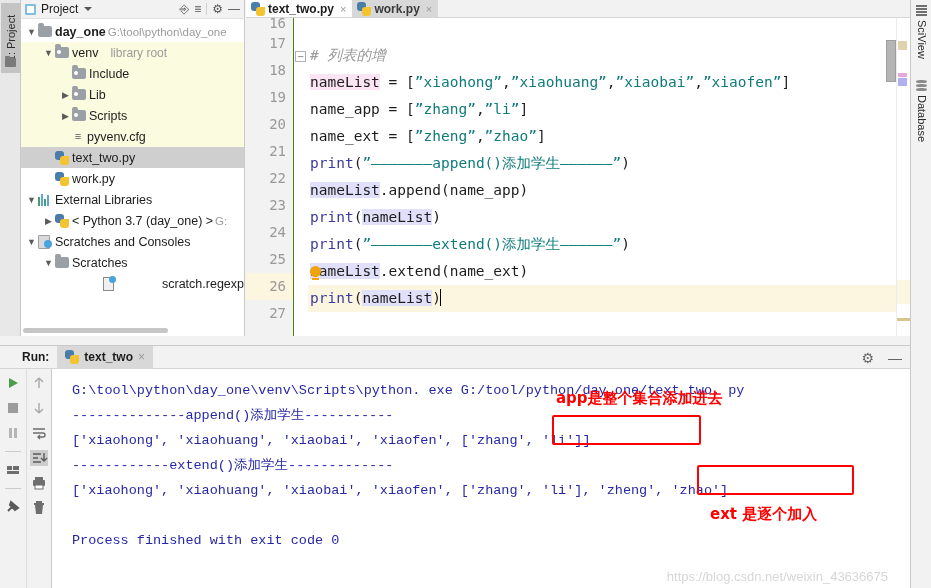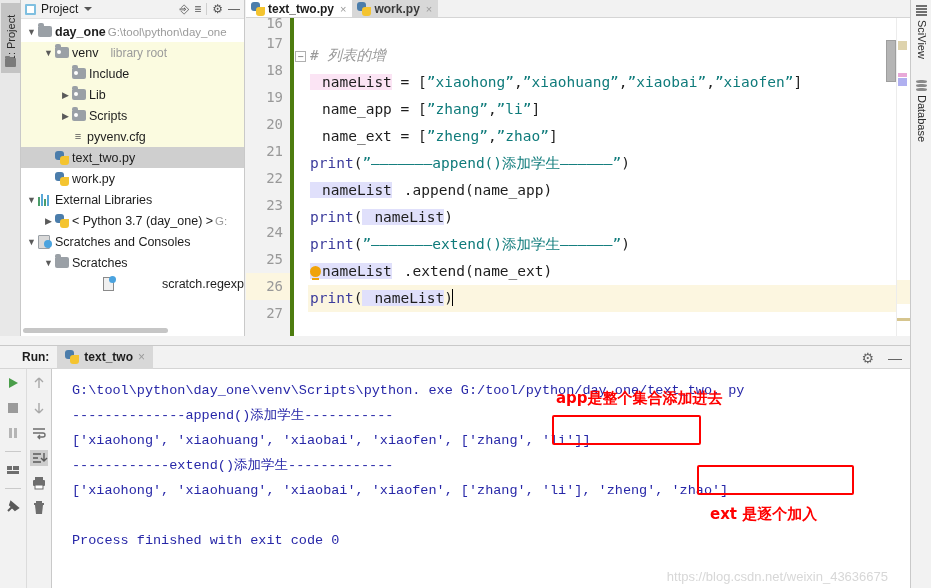--- a/index.html
+++ b/index.html
@@ -154,21 +154,21 @@
     font-size: 12px; background: #ffffff; position: relative;
   }
   .tab.inactive { background: #d8d8d8; }
   .tab .tab-name { font-weight: bold; color: #1d1d1d; }
   .tab.inactive .tab-name { color: #3a3a3a; }
   .tab .tab-close { color: #9a9a9a; font-size: 11px; margin-left: 2px; }
   .tab .ico-py { width: 13px; height: 13px; }
 
   .code-wrap { position: relative; height: 318px; display: flex; }
   .gutter {
-    width: 48px; background: #f2f2f2; border-right: 4px solid #4d7c0f;
+    width: 48px; background: #f2f2f2; border-right: 1px solid #4d7c0f;
     position: relative; flex: 0 0 48px;
   }
   .gutter .ln {
     height: 27px; line-height: 27px; text-align: right; padding-right: 7px;
     color: #999999; font-family: "DejaVu Sans Mono", monospace; font-size: 14px;
   }
   .gutter .ln.current { background: #fcf6e0; }
   .gutter .ln.clipped { height: 12px; line-height: 10px; overflow: hidden; }
 
   .fold-col {
@@ -184,21 +184,21 @@
   .code {
     flex: 1; position: relative; background: #ffffff;
     font-family: "DejaVu Sans Mono", monospace; font-size: 14.5px;
     padding-top: 12px;
   }
   .cl { height: 27px; line-height: 27px; white-space: pre; padding-left: 2px; }
   .cl.clip-top { height: 12px; line-height: 6px; overflow: hidden; color: #bdbdbd; }
   .cl.current-line { background: #fcf6e0; }
 
   .tok-comment { color: #9a9a9a; font-style: italic; }
-  .tok-var { color: #1d1d1d; padding-left: 12px; }
+  .tok-var { color: #1d1d1d; }
   .tok-fn { color: #3c3c9c; }
   .tok-str { color: #0f7b7b; }
   .tok-punct { color: #1d1d1d; }
   .hl-pink { background: #fbe4f4; }
   .hl-blue { background: #e0e0fb; }
   .caret-bar {
     display: inline-block; width: 1px; height: 17px; background: #000;
     vertical-align: -3px; margin: 0 -1px;
   }
   .bulb {

